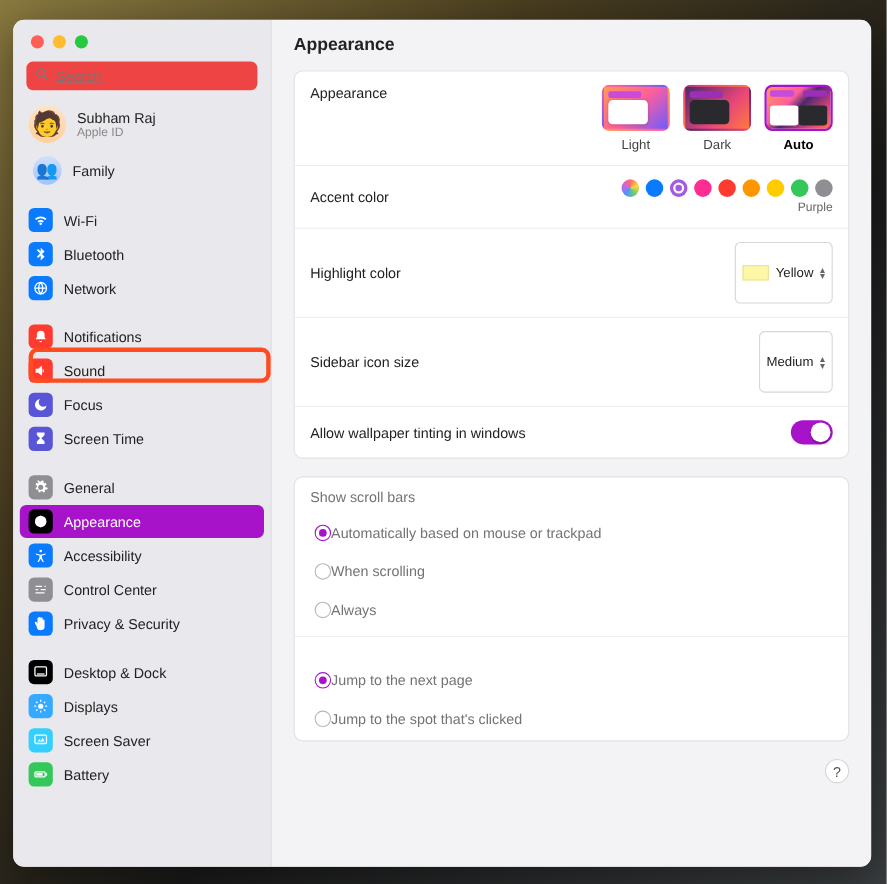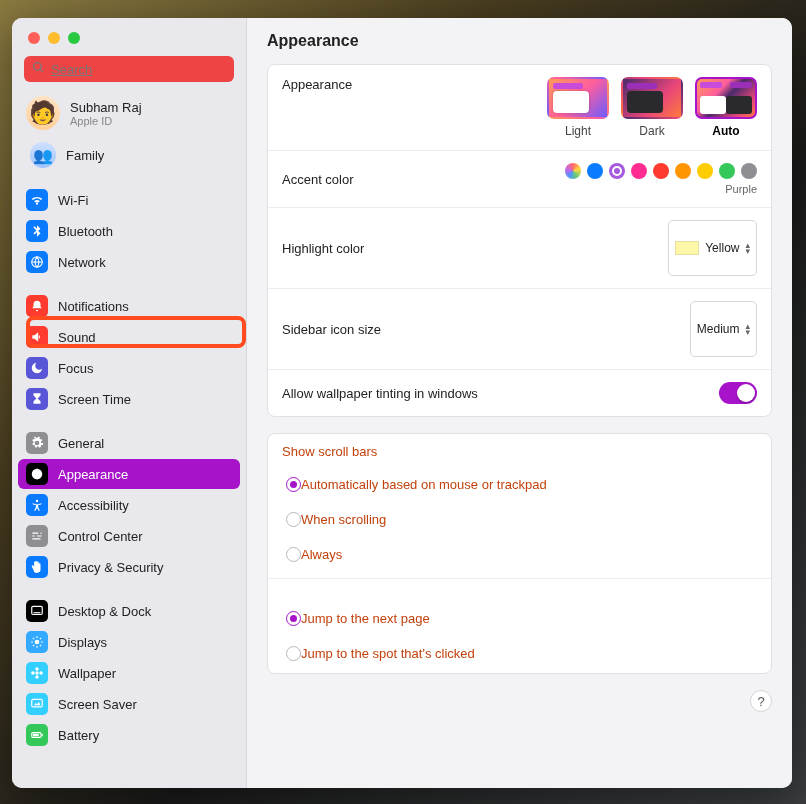--- a/index.html
+++ b/index.html
@@ -100,21 +100,21 @@
   .accent-dots { display:flex; gap:6px; }
   .accent-dot { width:16px; height:16px; border-radius:50%; cursor:pointer; position:relative; }
   .accent-dot.sel::after { content:""; position:absolute; inset:3px; border:2px solid #fff; border-radius:50%; }
   .accent-name { font-size: 11px; color: #666; }
   .multi { background: conic-gradient(#ff6b6b,#ffd93d,#6bcb77,#4d96ff,#c864e8,#ff6b6b); }
   .hl-select { display:flex; align-items:center; gap:6px; background:#fff; border:1px solid #d6d6da; border-radius:5px; padding:20px 6px; font-size:12px; }
   .hl-swatch { width:24px; height:14px; background:#fff7a8; border:1px solid #e6e0a0; }
   .chev { font-size:9px; color:#666; line-height:6px; display:flex; flex-direction:column; }
   .toggle { width:38px; height:22px; background:#a613c9; border-radius:11px; position:relative; }
   .toggle::after { content:""; position:absolute; right:2px; top:2px; width:18px; height:18px; background:#fff; border-radius:50%; box-shadow:0 1px 2px rgba(0,0,0,.3);}
-  .radio-group { padding: 10px 14px; font-size:13px; color:#c2410c; }
+  .radio-group { padding: 10px 14px; font-size:13px; color:#737373; }
   .radio-title { margin-bottom: 6px; }
   .radio-opt { display:flex; gap:0; padding: 2px 0 2px 4px; margin-top: 16px; }
   .radio { width:15px; height:15px; border-radius:50%; border:1px solid #b8b8bd; flex-shrink:0; position:relative; background:#fff;}
   .radio.checked { border-color:#a613c9; }
   .radio.checked::after { content:""; position:absolute; inset:3px; background:#a613c9; border-radius:50%; }
   .help-btn { width:22px; height:22px; border-radius:50%; background:#fff; border:1px solid #d6d6da; display:flex;align-items:center;justify-content:center; font-size:13px; color:#555; margin-left:auto; }
   .divider { height:1px; background:#ededf0; margin: 4px 0; }
 </style>
 </head>
 <body>
@@ -270,32 +270,20 @@
             <span>Desktop &amp; Dock</span>
           </div>
           <div class="side-item">
             <div class="side-ico" style="background: rgb(51, 170, 255);">
               <svg viewBox="0 0 24 24">
                 <circle cx="12" cy="12" r="4"></circle>
                 <path d="M12 2v3m0 14v3M2 12h3m14 0h3M5 5l2 2m10 10l2 2M5 19l2-2m10-10l2-2" stroke="currentColor" stroke-width="2"></path>
               </svg>
             </div>
             <span>Displays</span>
-          </div>
-          <div class="side-item">
-            <div class="side-ico" style="background: rgb(51, 207, 255);">
-              <svg viewBox="0 0 24 24">
-                <circle cx="12" cy="12" r="3"></circle>
-                <circle cx="12" cy="5" r="3"></circle>
-                <circle cx="12" cy="19" r="3"></circle>
-                <circle cx="5" cy="12" r="3"></circle>
-                <circle cx="19" cy="12" r="3"></circle>
-              </svg>
-            </div>
-            <span>Wallpaper</span>
           </div>
           <div class="side-item">
             <div class="side-ico" style="background: rgb(51, 207, 255);">
               <svg viewBox="0 0 24 24">
                 <rect x="3" y="4" width="18" height="13" rx="2" fill="none" stroke="currentColor" stroke-width="2"></rect>
                 <path d="M7 14l3-4 2 3 3-5 3 6z"></path>
               </svg>
             </div>
             <span>Screen Saver</span>
           </div>

